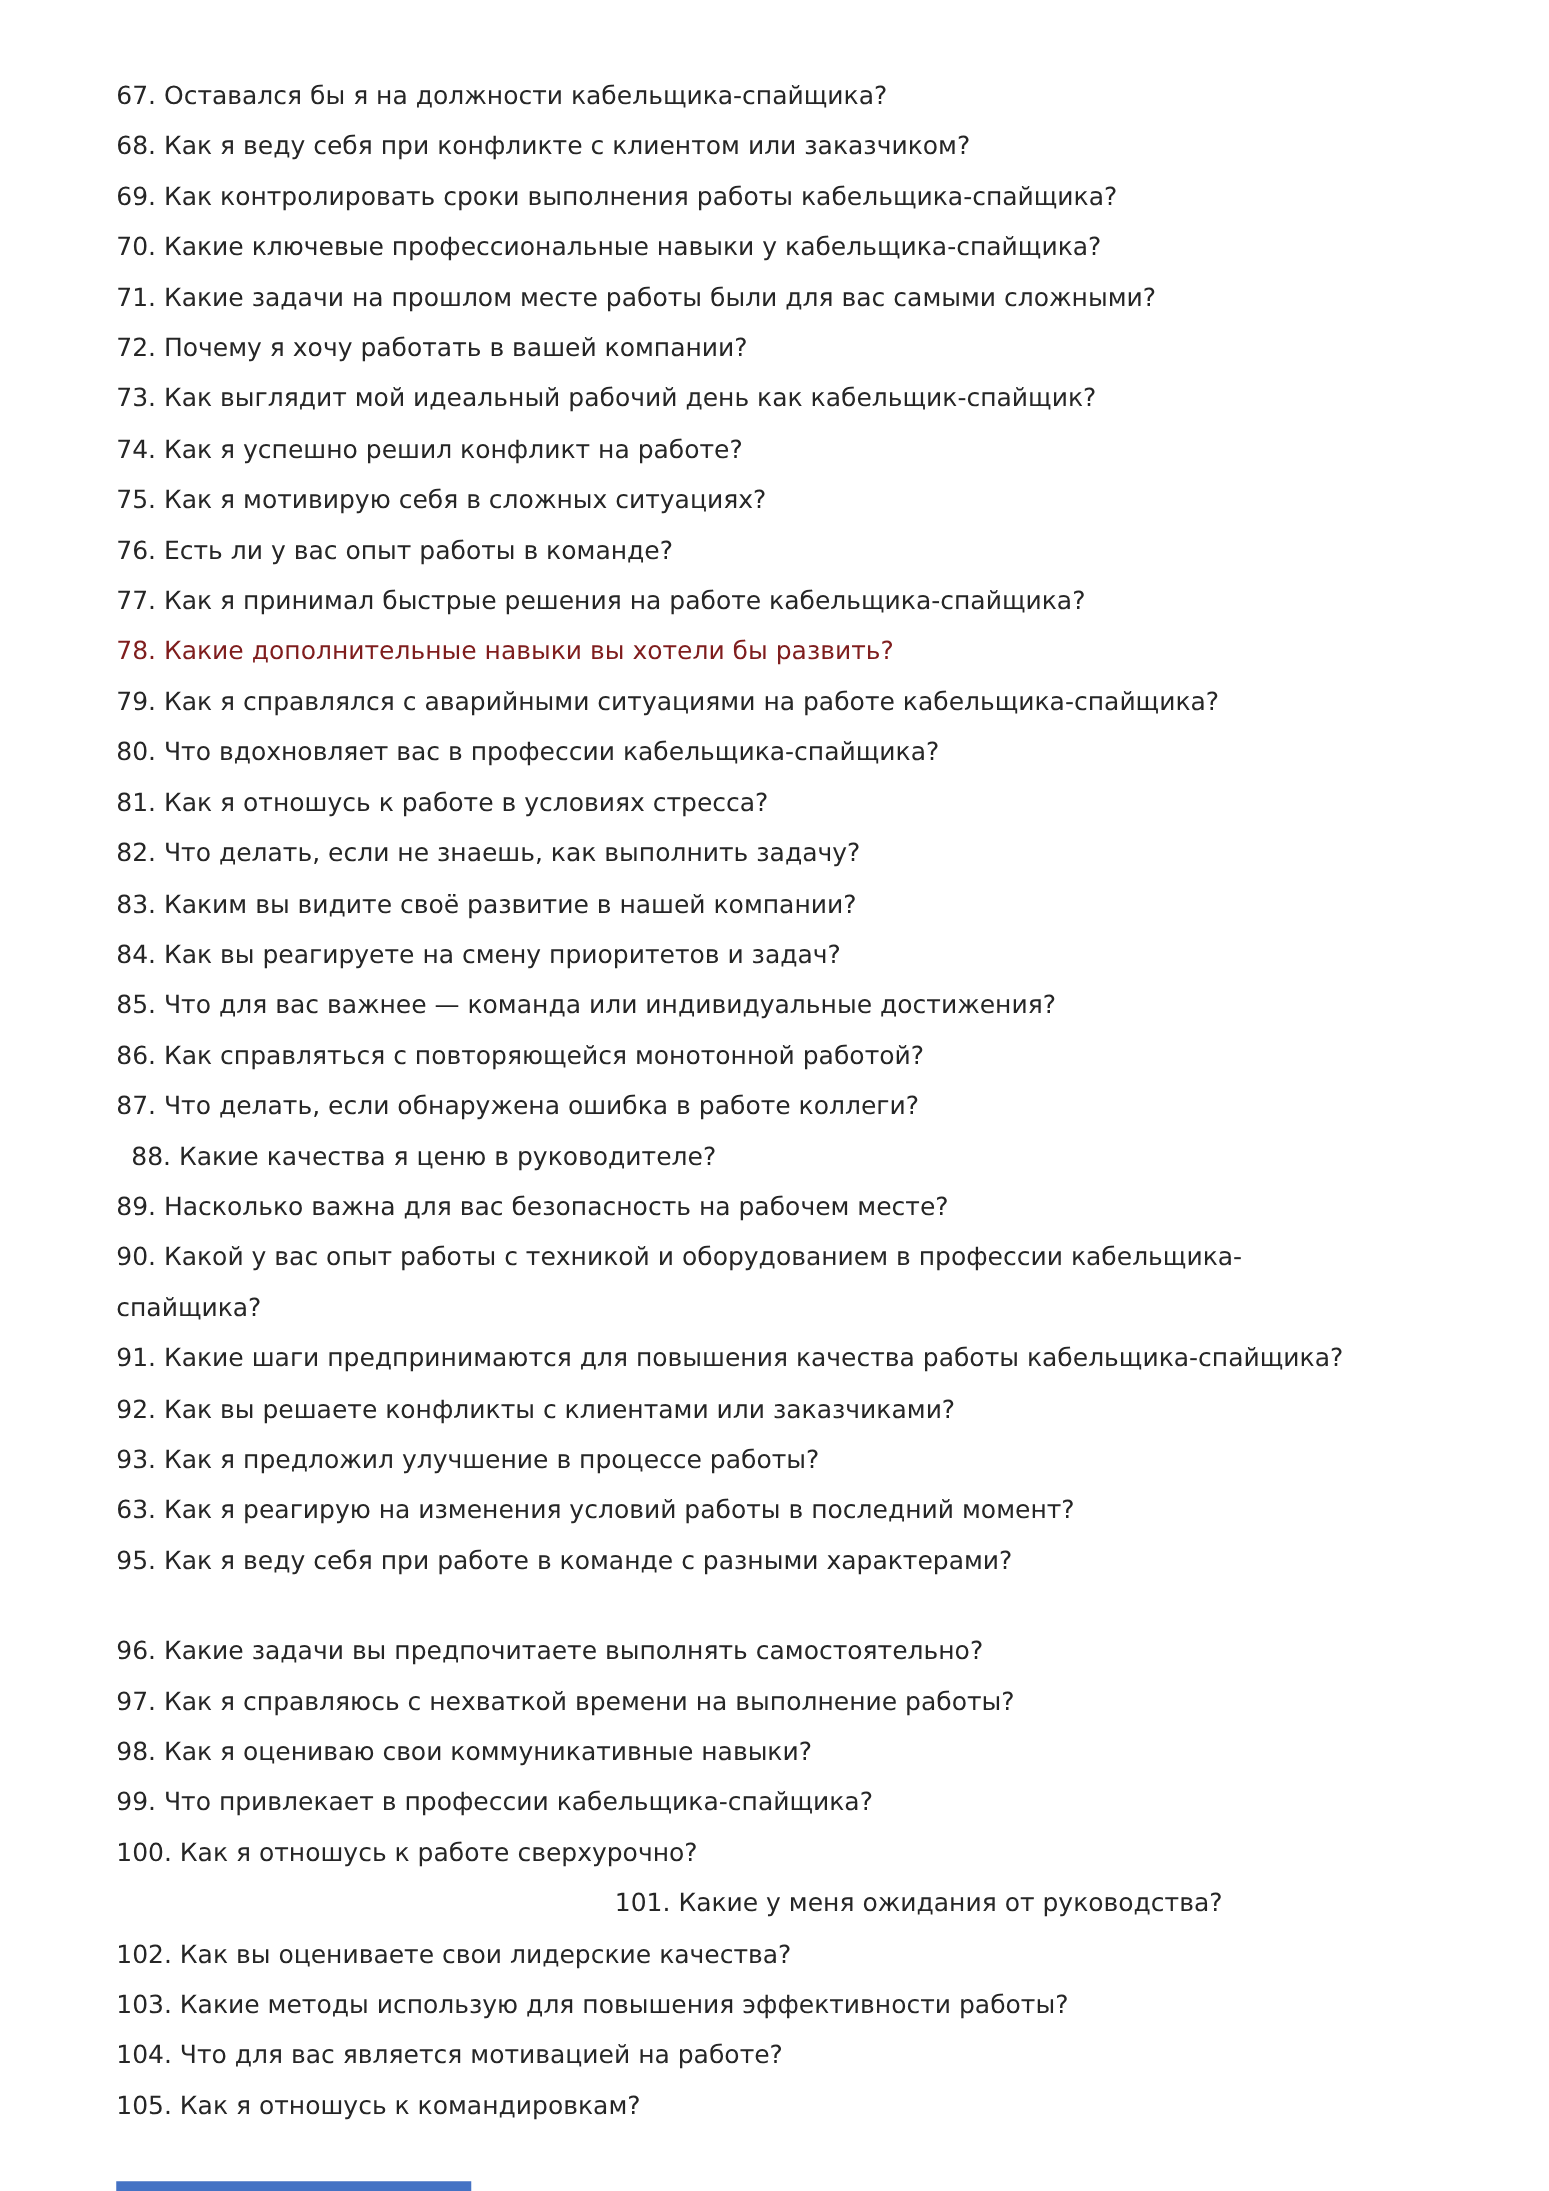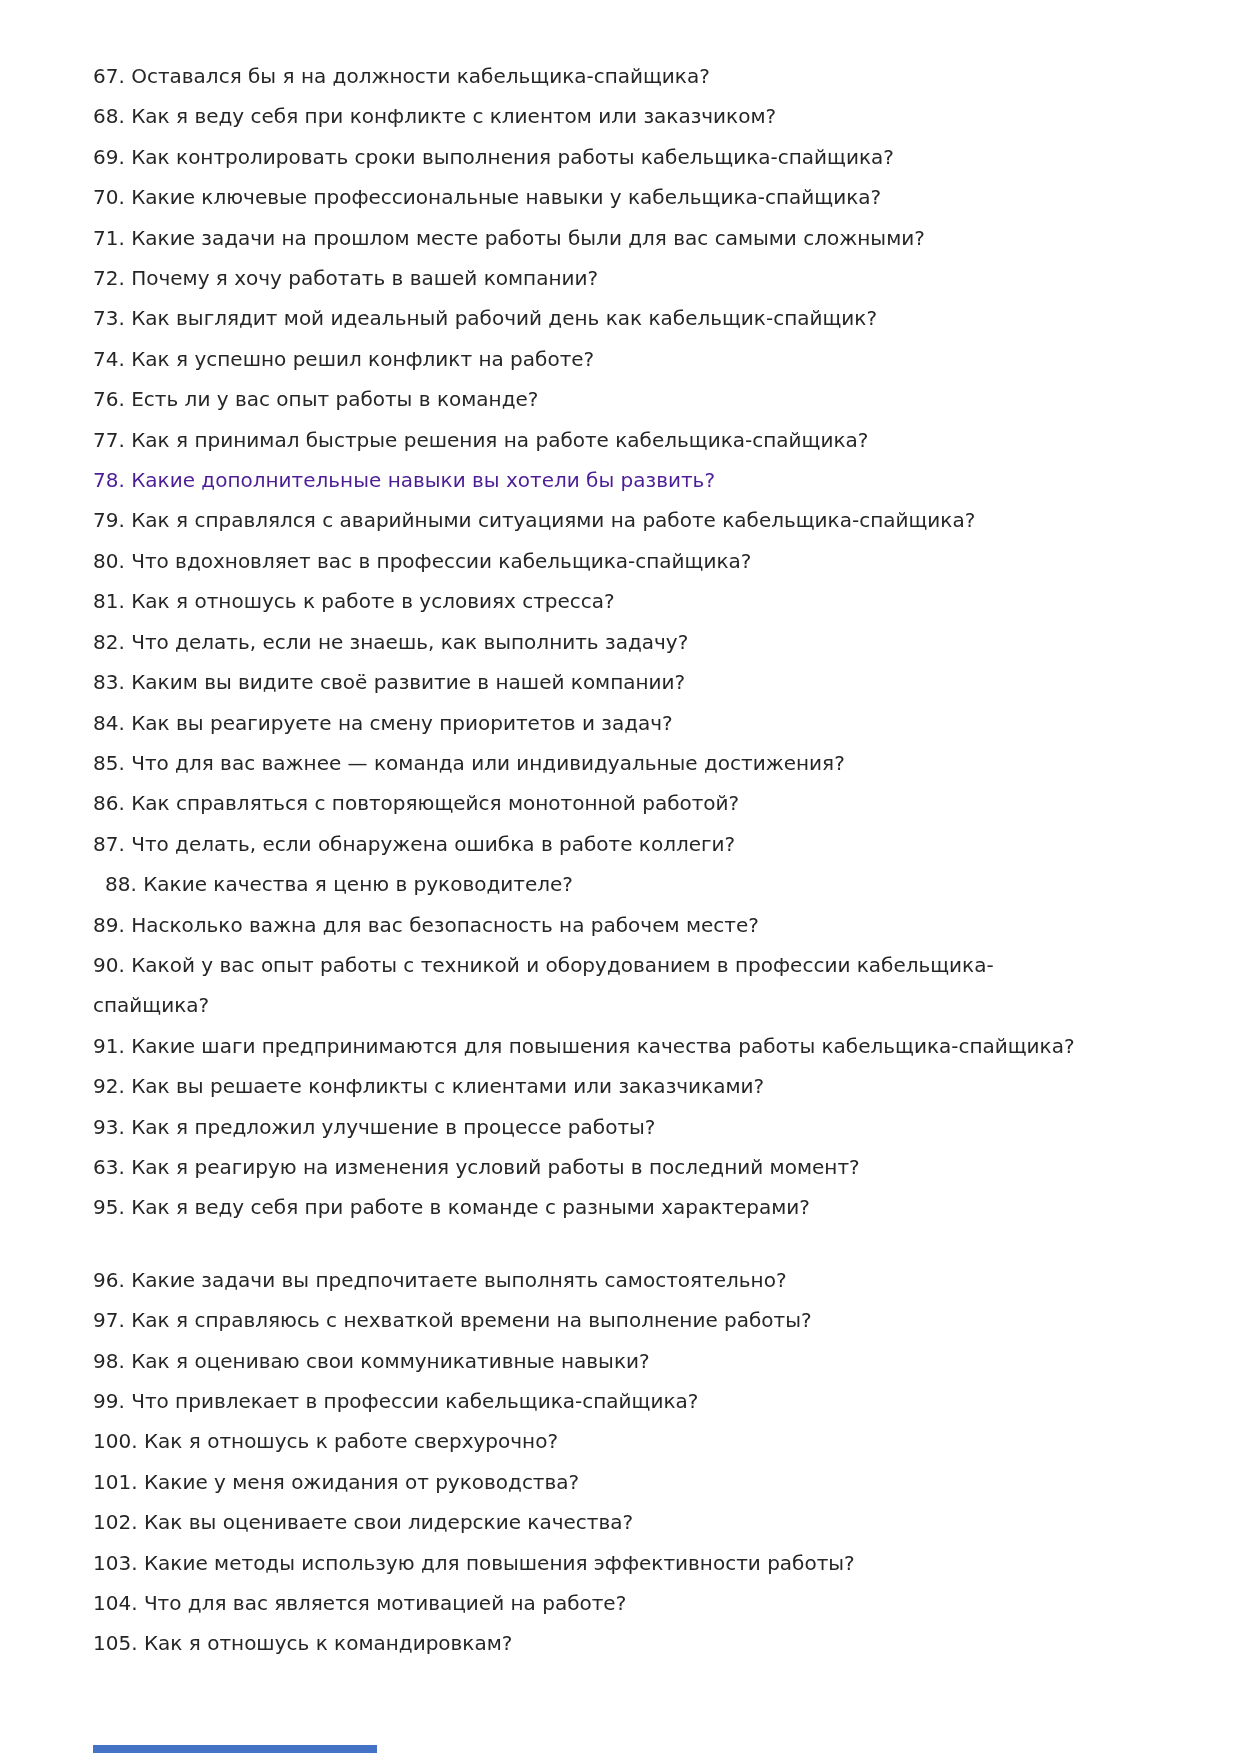--- a/index.html
+++ b/index.html
@@ -49,23 +49,24 @@
 <div class="page">
   <div class="question-list" id="question-list">
       <div class="question-line" style="color: rgb(38, 38, 38);">67. Оставался бы я на должности кабельщика-спайщика?</div>
       <div class="question-line" style="color: rgb(38, 38, 38);">68. Как я веду себя при конфликте с клиентом или заказчиком?</div>
       <div class="question-line" style="color: rgb(38, 38, 38);">69. Как контролировать сроки выполнения работы кабельщика-спайщика?</div>
       <div class="question-line" style="color: rgb(38, 38, 38);">70. Какие ключевые профессиональные навыки у кабельщика-спайщика?</div>
       <div class="question-line" style="color: rgb(38, 38, 38);">71. Какие задачи на прошлом месте работы были для вас самыми сложными?</div>
       <div class="question-line" style="color: rgb(38, 38, 38);">72. Почему я хочу работать в вашей компании?</div>
       <div class="question-line" style="color: rgb(38, 38, 38);">73. Как выглядит мой идеальный рабочий день как кабельщик-спайщик?</div>
       <div class="question-line" style="color: rgb(38, 38, 38);">74. Как я успешно решил конфликт на работе?</div>
+      <div class="question-line" style="color: rgb(38, 38, 38);">75. Как я мотивирую себя в сложных ситуациях?</div>
       <div class="question-line" style="color: rgb(38, 38, 38);">76. Есть ли у вас опыт работы в команде?</div>
       <div class="question-line" style="color: rgb(38, 38, 38);">77. Как я принимал быстрые решения на работе кабельщика-спайщика?</div>
-      <div class="question-line" style="color: #4c1d95;">78. Какие дополнительные навыки вы хотели бы развить?</div>
+      <div class="question-line" style="color: #7f1d1d;">78. Какие дополнительные навыки вы хотели бы развить?</div>
       <div class="question-line" style="color: rgb(38, 38, 38);">79. Как я справлялся с аварийными ситуациями на работе кабельщика-спайщика?</div>
       <div class="question-line" style="color: rgb(38, 38, 38);">80. Что вдохновляет вас в профессии кабельщика-спайщика?</div>
       <div class="question-line" style="color: rgb(38, 38, 38);">81. Как я отношусь к работе в условиях стресса?</div>
       <div class="question-line" style="color: rgb(38, 38, 38);">82. Что делать, если не знаешь, как выполнить задачу?</div>
       <div class="question-line" style="color: rgb(38, 38, 38);">83. Каким вы видите своё развитие в нашей компании?</div>
       <div class="question-line" style="color: rgb(38, 38, 38);">84. Как вы реагируете на смену приоритетов и задач?</div>
       <div class="question-line" style="color: rgb(38, 38, 38);">85. Что для вас важнее — команда или индивидуальные достижения?</div>
       <div class="question-line" style="color: rgb(38, 38, 38);">86. Как справляться с повторяющейся монотонной работой?</div>
       <div class="question-line" style="color: rgb(38, 38, 38);">87. Что делать, если обнаружена ошибка в работе коллеги?</div>
       <div class="question-line" style="color: rgb(38, 38, 38); margin-left: 12px;">88. Какие качества я ценю в руководителе?</div>
@@ -75,20 +76,20 @@
       <div class="question-line" style="color: rgb(38, 38, 38);">91. Какие шаги предпринимаются для повышения качества работы кабельщика-спайщика?</div>
       <div class="question-line" style="color: rgb(38, 38, 38);">92. Как вы решаете конфликты с клиентами или заказчиками?</div>
       <div class="question-line" style="color: rgb(38, 38, 38);">93. Как я предложил улучшение в процессе работы?</div>
       <div class="question-line" style="color: rgb(38, 38, 38);">63. Как я реагирую на изменения условий работы в последний момент?</div>
       <div class="question-line" style="color: rgb(38, 38, 38);">95. Как я веду себя при работе в команде с разными характерами?</div>
       <div class="question-line" style="color: rgb(38, 38, 38); margin-top: 32px;">96. Какие задачи вы предпочитаете выполнять самостоятельно?</div>
       <div class="question-line" style="color: rgb(38, 38, 38);">97. Как я справляюсь с нехваткой времени на выполнение работы?</div>
       <div class="question-line" style="color: rgb(38, 38, 38);">98. Как я оцениваю свои коммуникативные навыки?</div>
       <div class="question-line" style="color: rgb(38, 38, 38);">99. Что привлекает в профессии кабельщика-спайщика?</div>
       <div class="question-line" style="color: rgb(38, 38, 38);">100. Как я отношусь к работе сверхурочно?</div>
-      <div class="question-line" style="color: rgb(38, 38, 38);">101. Какие у меня ожидания от руководства?</div>
+      <div class="question-line" style="color: rgb(38, 38, 38); text-align: right;">101. Какие у меня ожидания от руководства?</div>
       <div class="question-line" style="color: rgb(38, 38, 38);">102. Как вы оцениваете свои лидерские качества?</div>
       <div class="question-line" style="color: rgb(38, 38, 38);">103. Какие методы использую для повышения эффективности работы?</div>
       <div class="question-line" style="color: rgb(38, 38, 38);">104. Что для вас является мотивацией на работе?</div>
       <div class="question-line" style="color: rgb(38, 38, 38);">105. Как я отношусь к командировкам?</div>
     </div>
   <div class="bottom-accent-bar" id="bottom-accent-bar" style="background: rgb(68, 114, 196);"></div>
 </div>
 
 </body></html>

